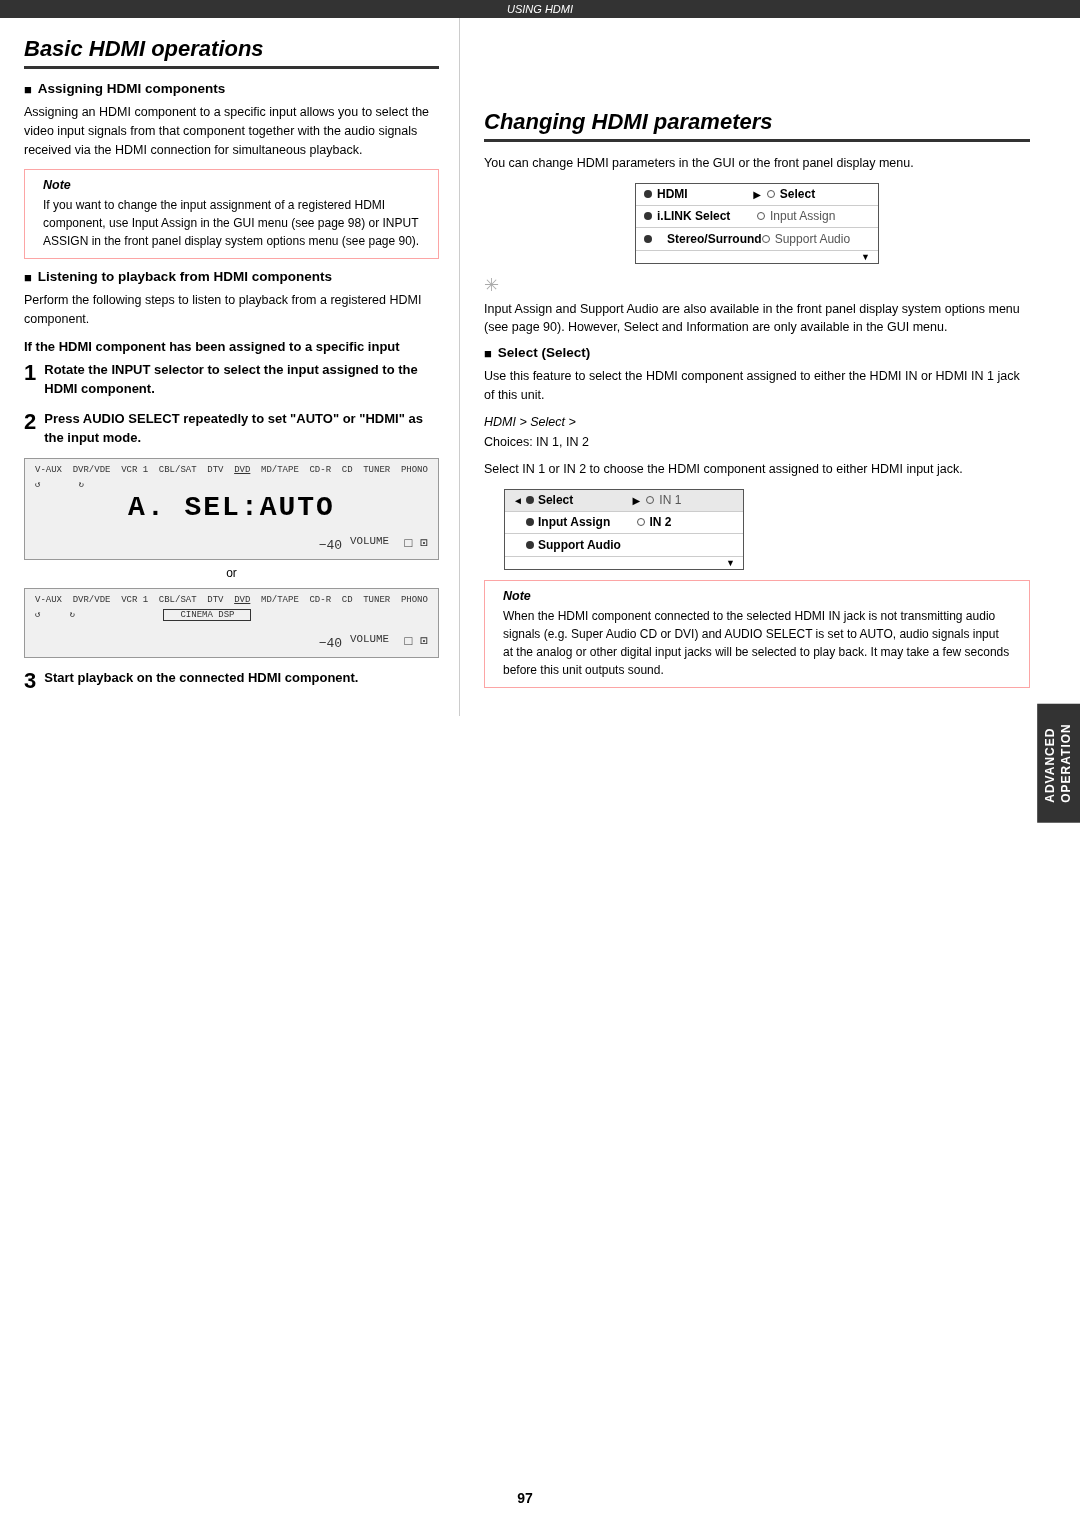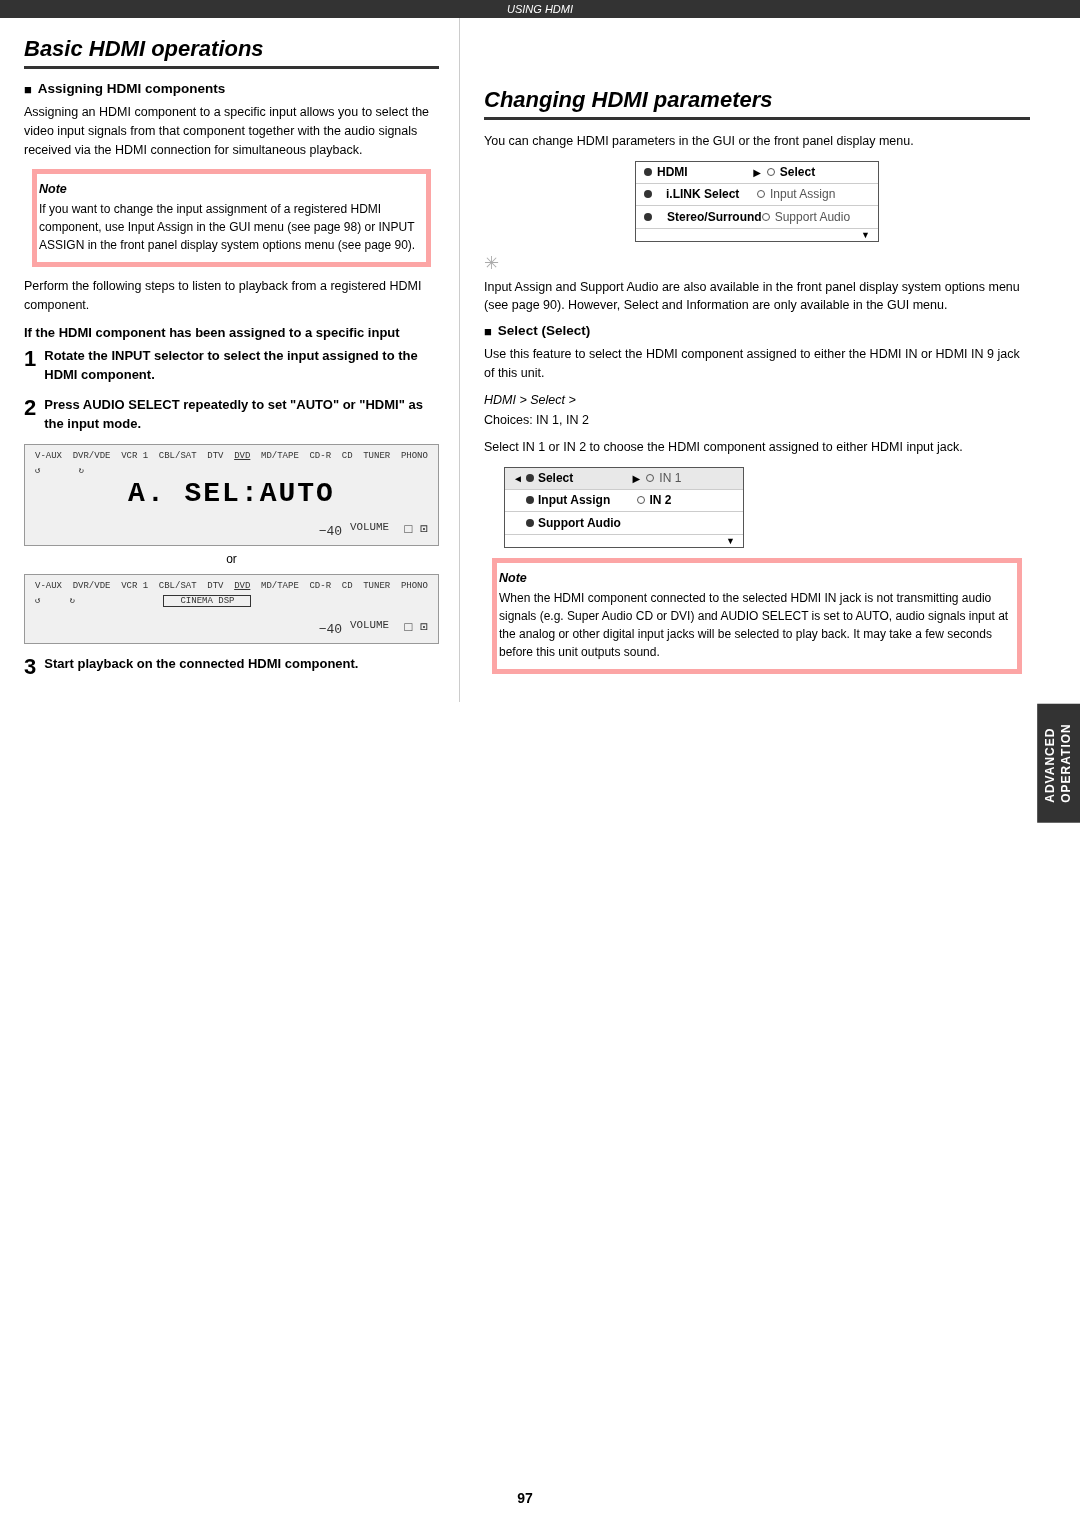--- a/index.html
+++ b/index.html
@@ -90,23 +90,23 @@
     }
 
     p {
       margin-bottom: 8px;
       line-height: 1.5;
       font-size: 12.5px;
     }
 
     
     .note-box {
-      border: 5px solid #fca5a5;
-      padding: 8px 2px;
-      margin: 10px 8px;
+      border: 1px solid #fca5a5;
+      padding: 8px 18px;
+      margin: 10px 0;
     }
     .note-box .note-title {
       font-style: italic;
       font-weight: bold;
       font-size: 12.5px;
       margin-bottom: 4px;
     }
     .note-box p {
       font-size: 12px;
       margin: 0;
@@ -250,20 +250,23 @@
     <div class="subsection-heading">
       <span>Assigning HDMI components</span>
     </div>
     <p>Assigning an HDMI component to a specific input allows you to select the video input signals from that component together with the audio signals received via the HDMI connection for simultaneous playback.</p>
 
     <div class="note-box">
       <div class="note-title">Note</div>
       <p>If you want to change the input assignment of a registered HDMI component, use Input Assign in the GUI menu (see page 98) or INPUT ASSIGN in the front panel display system options menu (see page 90).</p>
     </div>
 
+    <div class="subsection-heading">
+      <span>Listening to playback from HDMI components</span>
+    </div>
     <p>Perform the following steps to listen to playback from a registered HDMI component.</p>
 
     <div class="bold-subhead">If the HDMI component has been assigned to a specific input</div>
 
     <div class="step">
       <span class="step-number">1</span>
       <div class="step-text">Rotate the INPUT selector to select the input assigned to the HDMI component.</div>
     </div>
 
     <div class="step">
@@ -363,21 +366,21 @@
           <span>HDMI</span>
         </span>
         <span style="font-size:10px;margin:0 6px;">▶</span>
         <span style="flex:1;display:flex;align-items:center;gap:5px;font-weight:bold;color:#000;">
           <span class="bullet-empty"></span>
           <span>Select</span>
         </span>
       </div>
 
       <div style="display:flex;align-items:center;padding:3px 8px;border-bottom:1px solid #ccc;min-height:22px;">
-        <span style="flex:1;display:flex;align-items:center;gap:14px;font-weight:bold;">
+        <span style="flex:1;display:flex;align-items:center;gap:5px;font-weight:bold;">
           <span class="bullet-filled"></span>
           <span>i.LINK Select</span>
         </span>
         <span style="flex:1;display:flex;align-items:center;gap:5px;color:#555;">
           <span class="bullet-empty"></span>
           <span>Input Assign</span>
         </span>
       </div>
 
       <div style="display:flex;align-items:center;padding:3px 8px;min-height:22px;">
@@ -393,21 +396,21 @@
 
       <div style="text-align:right;padding:1px 8px;font-size:9px;border-top:1px solid #ccc;">▼</div>
     </div>
 
     <div class="hint-star">✳</div>
     <p>Input Assign and Support Audio are also available in the front panel display system options menu (see page 90). However, Select and Information are only available in the GUI menu.</p>
 
     <div class="subsection-heading">
       <span>Select (Select)</span>
     </div>
-    <p>Use this feature to select the HDMI component assigned to either the HDMI IN or HDMI IN 9 jack of this unit.</p>
+    <p>Use this feature to select the HDMI component assigned to either the HDMI IN or HDMI IN 1 jack of this unit.</p>
     <p class="italic-path">HDMI &gt; Select &gt;</p>
     <p>Choices: IN 1, IN 2</p>
     <p>Select IN 1 or IN 2 to choose the HDMI component assigned to either HDMI input jack.</p>
 
     <div class="gui-small-menu">
 
       <div style="display:flex;align-items:center;padding:3px 8px;border-bottom:1px solid #ccc;min-height:22px;background:#e8e8e8;">
         <span style="font-size:10px;margin-right:3px;">◄</span>
         <span class="bullet-filled"></span>
         <span style="flex:1;font-weight:bold;margin-left:4px;">Select</span>

